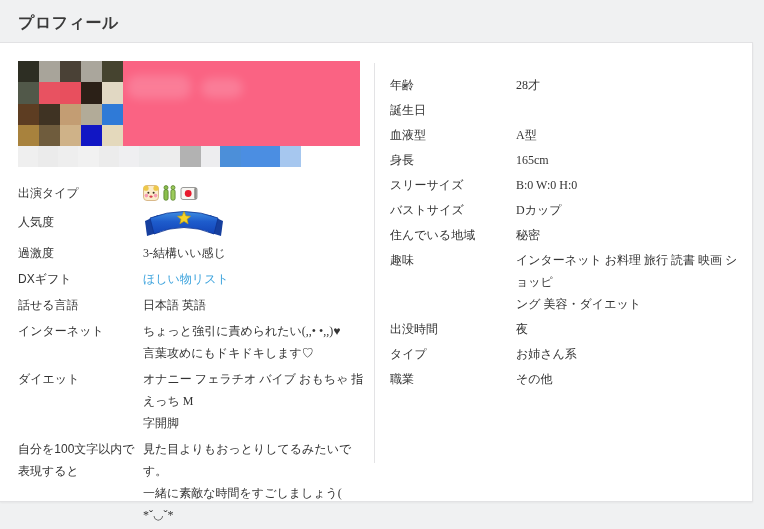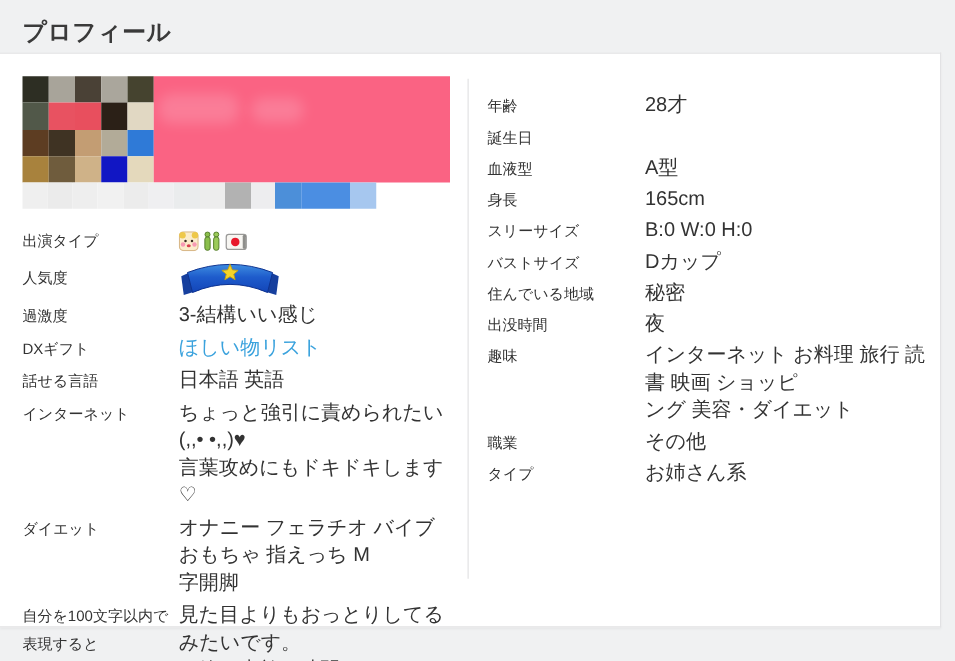--- a/index.html
+++ b/index.html
@@ -3,21 +3,21 @@
 <meta charset="utf-8">
 <style>
   html,body{margin:0;padding:0;}
   body{
     width:764px;height:529px;position:relative;overflow:hidden;
     background:#f0f1f2;color:#333;
     font-family:"Liberation Sans","DejaVu Sans",sans-serif;
   }
   .page-title{
     position:absolute;top:13px;left:18px;
-    font-size:19px;font-weight:bold;color:#3a3a3a;letter-spacing:.5px;
+    font-size:16px;font-weight:bold;color:#3a3a3a;letter-spacing:.5px;
   }
   .card{
     position:absolute;top:42px;left:0;width:752px;height:458px;
     background:#fff;border:1px solid #e2e2e4;border-left:none;
     box-shadow:0 1px 2px rgba(0,0,0,.05);
   }
   
   .avatar-mosaic{
     position:absolute;left:18px;top:18px;
     display:grid;grid-template-columns:repeat(5,21px);grid-auto-rows:21.25px;
@@ -40,22 +40,23 @@
   .fields.right{left:390px;top:31px;width:352px;}
   .row{display:flex;align-items:flex-start;}
   .fields.left .row{margin-bottom:4px;justify-content:center;}
   .fields.right .row{margin-bottom:3px;justify-content:center;}
   .label{
     flex:none;width:125px;font-size:12px;line-height:22px;
     white-space:pre-line;color:#333;
   }
   .fields.right .label{width:126px;}
   .value{
-    flex:1;font-size:16px;line-height:22px;white-space:pre-line;color:#333;
+    flex:1;font-size:12px;line-height:22px;white-space:pre-line;color:#333;
     min-height:22px;
+    font-family:Liberation Serif, serif;
   }
   .link{color:var(--link,#3aa2dd);text-decoration:none;cursor:pointer;}
   .icons-row{display:flex;gap:3px;align-items:center;height:22px;}
   .icons-row svg{display:block;}
   .ribbon-row .label{line-height:28px;}
   .ribbon-wrap{height:30px;display:flex;align-items:center;}
 </style>
 </head>
 <body>
 
@@ -215,31 +216,31 @@
     </div>
     <div class="row">
       <div class="label">バストサイズ</div>
       <div class="value">Dカップ</div>
     </div>
     <div class="row">
       <div class="label">住んでいる地域</div>
       <div class="value">秘密</div>
     </div>
     <div class="row">
-      <div class="label">出没時間</div>
-      <div class="value">夜</div>
-    </div>
-    <div class="row">
       <div class="label">趣味</div>
       <div class="value">インターネット お料理 旅行 読書 映画 ショッピ
 ング 美容・ダイエット</div>
     </div>
     <div class="row">
+      <div class="label">出没時間</div>
+      <div class="value">夜</div>
+    </div>
+    <div class="row">
+      <div class="label">タイプ</div>
+      <div class="value">お姉さん系</div>
+    </div>
+    <div class="row">
       <div class="label">職業</div>
       <div class="value">その他</div>
     </div>
-    <div class="row">
-      <div class="label">タイプ</div>
-      <div class="value">お姉さん系</div>
-    </div>
   </div>
 
 </div>
 
 </body></html>

